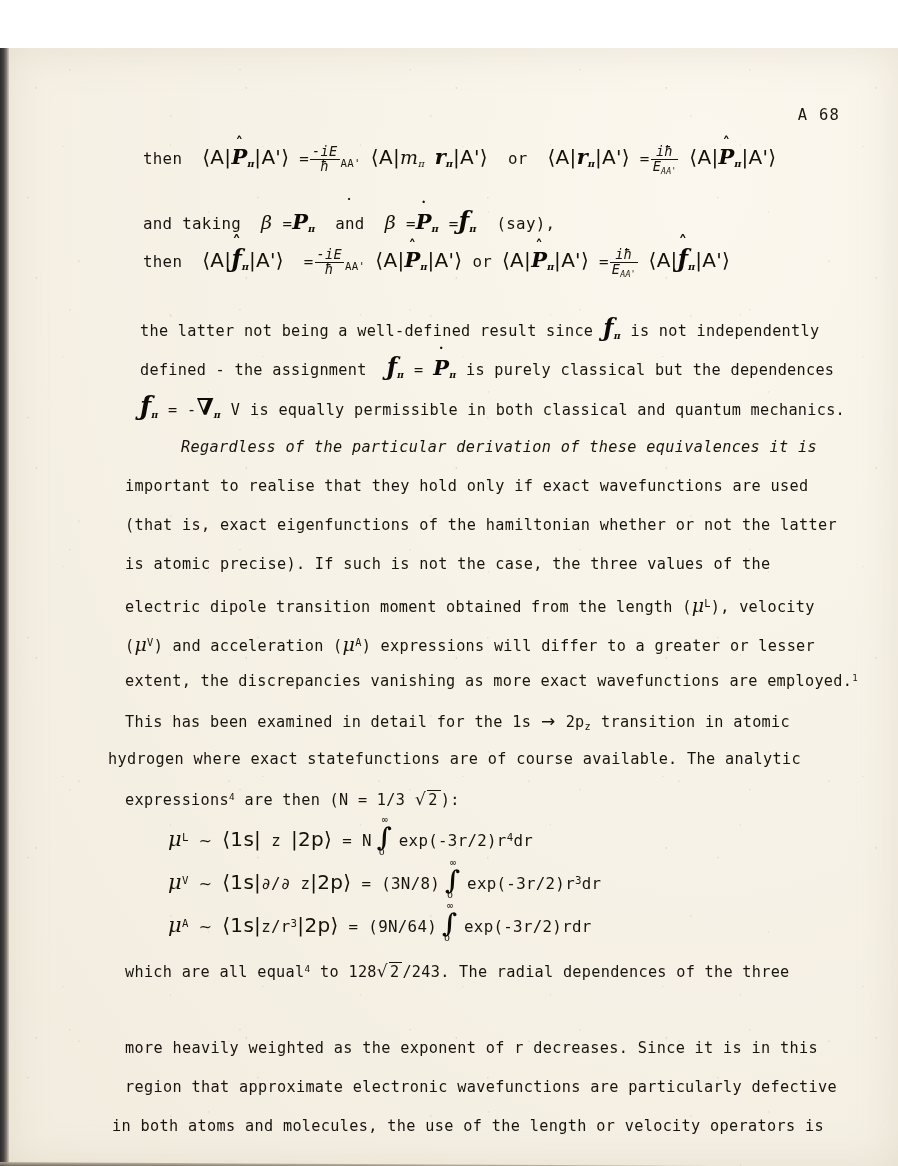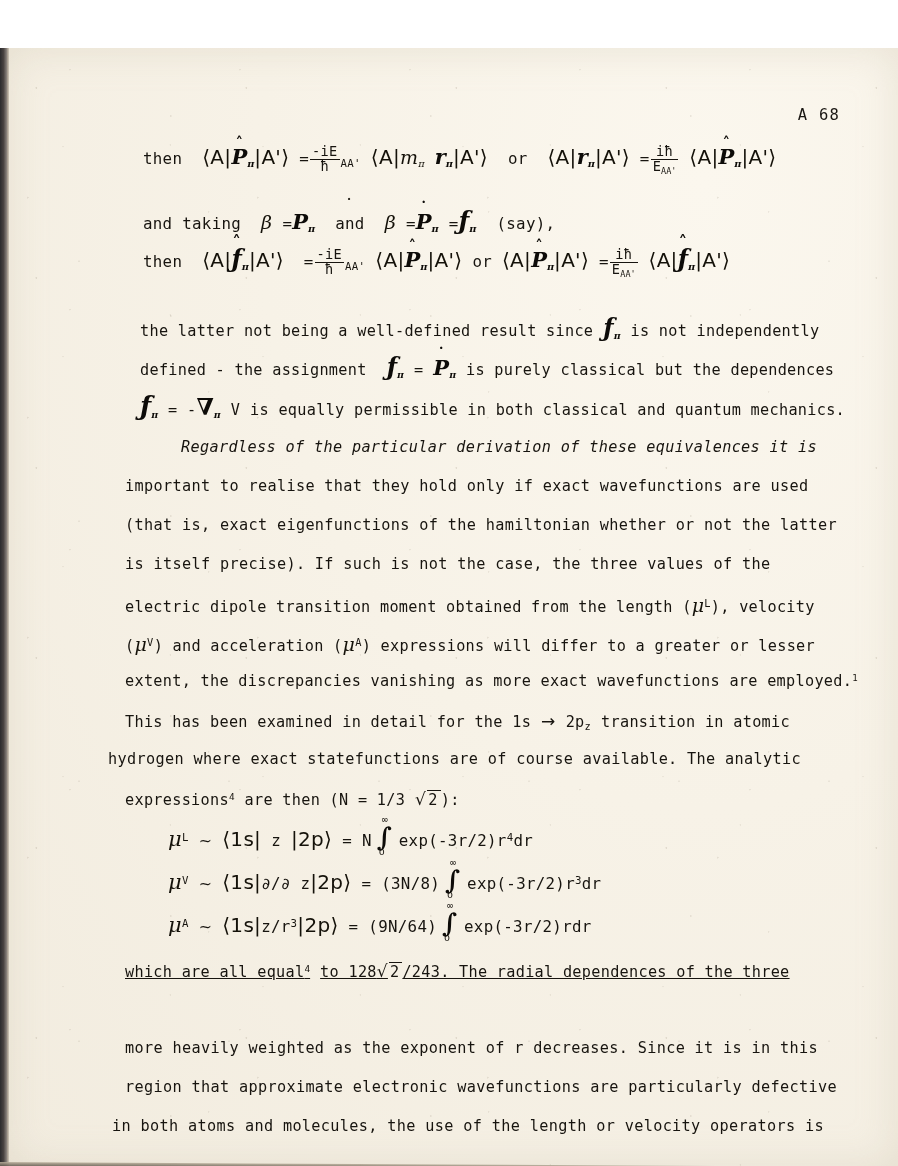--- a/index.html
+++ b/index.html
@@ -124,20 +124,21 @@
   .supsm{ font-size: .68em; vertical-align: 0.46em; }
 
   
   .frac {
     display: inline-block;
     vertical-align: -0.42em;
     text-align: center;
     line-height: 1.02;
     font-size: 13.6px;
     margin: 0 1px;
+    font-style: italic;
   }
   .frac .num { display: block; padding: 0 2px; }
   .frac .den {
     display: block;
     border-top: 1.3px solid #17140f;
     padding: 0 2px;
   }
   .frac.tall { vertical-align: -0.50em; }
 
   
@@ -260,21 +261,21 @@
       <span>defined - the assignment</span><span class="sp2"></span><span class="hw" style="font-size:24px;">ƒ</span><span class="hw sub">π</span><span class="sp"></span><span>=</span><span class="sp"></span><span class="hw dot"><span class="cap">˙</span><span>P</span></span><span class="hw sub">π</span><span class="sp"></span><span>is purely classical but the dependences</span>
     </div>
 
     <div class="mathline" style="left:140px; top:343px;">
       <span class="hw" style="font-size:26px;">ƒ</span><span class="hw sub">π</span><span class="sp"></span><span>= -</span><span class="hw" style="font-size:23px;font-style:normal;">∇</span><span class="hw sub">π</span><span class="sp"></span><span>V</span><span class="sp"></span><span>is equally permissible in both classical and quantum mechanics.</span>
     </div>
 
     <div class="line indent" style="left:125px; top:390px;font-style:italic;">Regardless of the particular derivation of these equivalences it is</div>
     <div class="line" style="left:125px; top:429px;">important to realise that they hold only if exact wavefunctions are used</div>
     <div class="line" style="left:125px; top:468px;">(that is, exact eigenfunctions of the hamiltonian whether or not the latter</div>
-    <div class="line" style="left:125px; top:507px;">is itself precise).    If such is not the case, the three values of the</div>
+    <div class="line" style="left:125px; top:507px;">is atomic precise).    If such is not the case, the three values of the</div>
 
     <div class="mathline" style="left:125px; top:546px;">
       <span>electric dipole transition moment obtained from the length (</span><span class="hw-lite">μ</span><span class="supsm">L</span><span>), velocity</span>
     </div>
 
     <div class="mathline" style="left:125px; top:585px;">
       <span>(</span><span class="hw-lite">μ</span><span class="supsm">V</span><span>) and acceleration (</span><span class="hw-lite">μ</span><span class="supsm">A</span><span>) expressions will differ to a greater or lesser</span>
     </div>
 
     <div class="mathline" style="left:125px; top:624px;">
@@ -296,21 +297,21 @@
     </div>
 
     <div class="eqline" style="left:168px; top:822px;">
       <span class="hw-lite" style="font-size:21px;">μ</span><span class="supsm">V</span><span class="sp"></span><span style="font-family:'DejaVu Sans',sans-serif;">~</span><span class="sp"></span><span class="brak">⟨1s|</span><span>∂/∂ z</span><span class="brak">|2p⟩</span><span class="sp"></span><span>=</span><span class="sp"></span><span>(3N/8)</span><span class="intg"><span class="up">∞</span><span class="s">∫</span><span class="lo">o</span></span><span>exp(-3r/2)r</span><span class="supsm">3</span><span>dr</span>
     </div>
 
     <div class="eqline" style="left:168px; top:865px;">
       <span class="hw-lite" style="font-size:21px;">μ</span><span class="supsm">A</span><span class="sp"></span><span style="font-family:'DejaVu Sans',sans-serif;">~</span><span class="sp"></span><span class="brak">⟨1s|</span><span>z/r</span><span class="supsm">3</span><span class="brak">|2p⟩</span><span class="sp"></span><span>=</span><span class="sp"></span><span>(9N/64)</span><span class="intg"><span class="up">∞</span><span class="s">∫</span><span class="lo">o</span></span><span>exp(-3r/2)rdr</span>
     </div>
 
-    <div class="mathline" style="left:125px; top:913px;text-decoration:underline;">
+    <div class="mathline" style="left:125px; top:913px;">
       <span>which are all equal</span><span class="sup">4</span><span class="sp"></span><span>to 128</span><span class="radsign">√</span><span class="rad">2</span><span>/243.    The radial dependences of the three</span>
     </div>
 
     <div class="line" style="left:125px; top:991px;">more heavily weighted as the exponent of r decreases.    Since it is in this</div>
     <div class="line" style="left:125px; top:1030px;">region that approximate electronic wavefunctions are particularly defective</div>
     <div class="line" style="left:112px; top:1069px;">in both atoms and molecules, the use of the length or velocity operators is</div>
 
   </div>
 </div>
 

